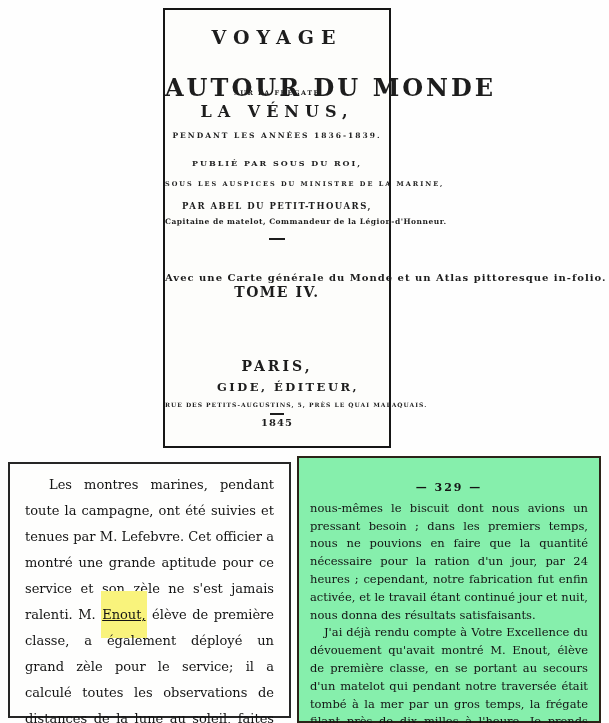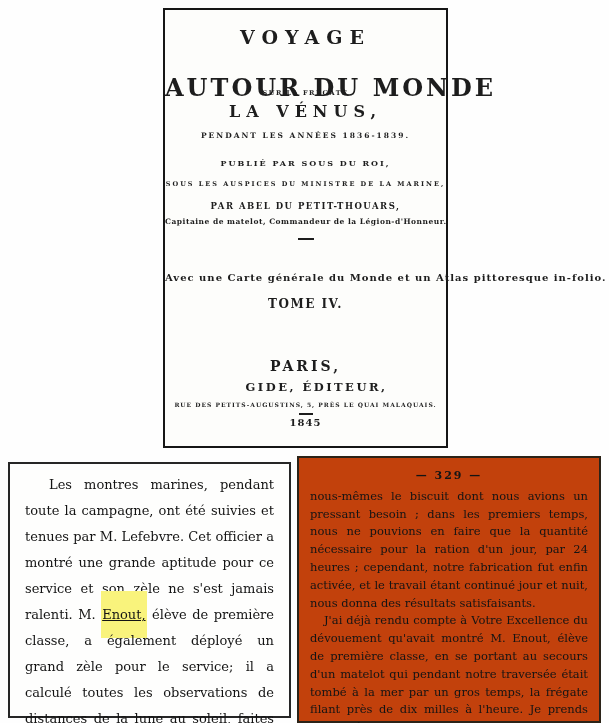--- a/index.html
+++ b/index.html
@@ -10,21 +10,21 @@
     background: #fefefe;
     font-family: "DejaVu Serif", "Liberation Serif", serif;
     color: #1b1b1b;
     overflow: hidden;
   }
 
   
   .title-page {
     position: absolute;
     left: 163px; top: 8px;
-    width: 285px; height: 440px;
+    width: 228px; height: 440px;
     border: 2px solid #161616;
     background: #fdfdfb;
     box-sizing: border-box;
   }
   .title-page .line {
     position: absolute;
     left: 0; right: 0;
     text-align: center;
     font-weight: bold;
     color: #1d1d1d;
@@ -34,21 +34,21 @@
   .tl-main       { top: 40px;  font-size: 24px; letter-spacing: 3px; margin-top: 23px; }
   .tl-fregate    { top: 79px;  font-size: 6.5px; letter-spacing: 1.5px; color:#3a3a3a; }
   .tl-ship       { top: 92px;  font-size: 16px; letter-spacing: 6px; }
   .tl-years      { top: 121px; font-size: 7.5px; letter-spacing: 2px; }
   .tl-publie     { top: 148px; font-size: 8px;  letter-spacing: 2px; }
   .tl-auspices   { top: 170px; font-size: 6.5px; letter-spacing: 2px; color:#33302c; }
   .tl-author     { top: 191px; font-size: 8.5px; letter-spacing: 1.5px; }
   .tl-captain    { top: 207px; font-size: 7.5px; letter-spacing: 0.5px; color:#2e2a26; }
   .tl-relation   { top: 241px; font-size: 13px; letter-spacing: 2px; }
   .tl-atlas      { top: 262px; font-size: 10px;  letter-spacing: 1px; }
-  .tl-tome       { top: 287px; font-size: 12px;  letter-spacing: 1.5px; }
+  .tl-tome       { top: 274px; font-size: 14px;  letter-spacing: 1.5px; }
   .tl-city       { top: 348px; font-size: 14px; letter-spacing: 3px; }
   .tl-publisher  { top: 370px; font-size: 11.5px; letter-spacing: 2.5px; margin-left: 22px; }
   .tl-address    { top: 391px; font-size: 6px;  letter-spacing: 1px; color:#33302c; }
   .tl-year       { top: 407px; font-size: 10px; letter-spacing: 1px; }
   .rule {
     position: absolute;
     left: 50%;
     transform: translateX(-50%);
     background: #1d1d1d;
     height: 1.5px;
@@ -70,22 +70,22 @@
     background: #fefefd;
     padding: 8px 15px 0 15px;
     font-size: 13px;
     line-height: 26px;
   }
   .excerpt-left p { margin: 0; text-indent: 24px; }
   .excerpt-right {
     left: 297px; top: 456px;
     width: 304px; height: 267px;
     border: 2px solid #2b2318;
-    background: #c2410c;
-    padding: 8px 11px 0 11px;
+    background: #86efac;
+    padding: 20px 11px 0 11px;
     font-size: 11.5px;
     line-height: 17.8px;
   }
   .excerpt-right .page-number {
     text-align: center;
     font-weight: bold;
     font-size: 11px;
     letter-spacing: 2px;
     margin: 1px 0 3px 0;
   }

